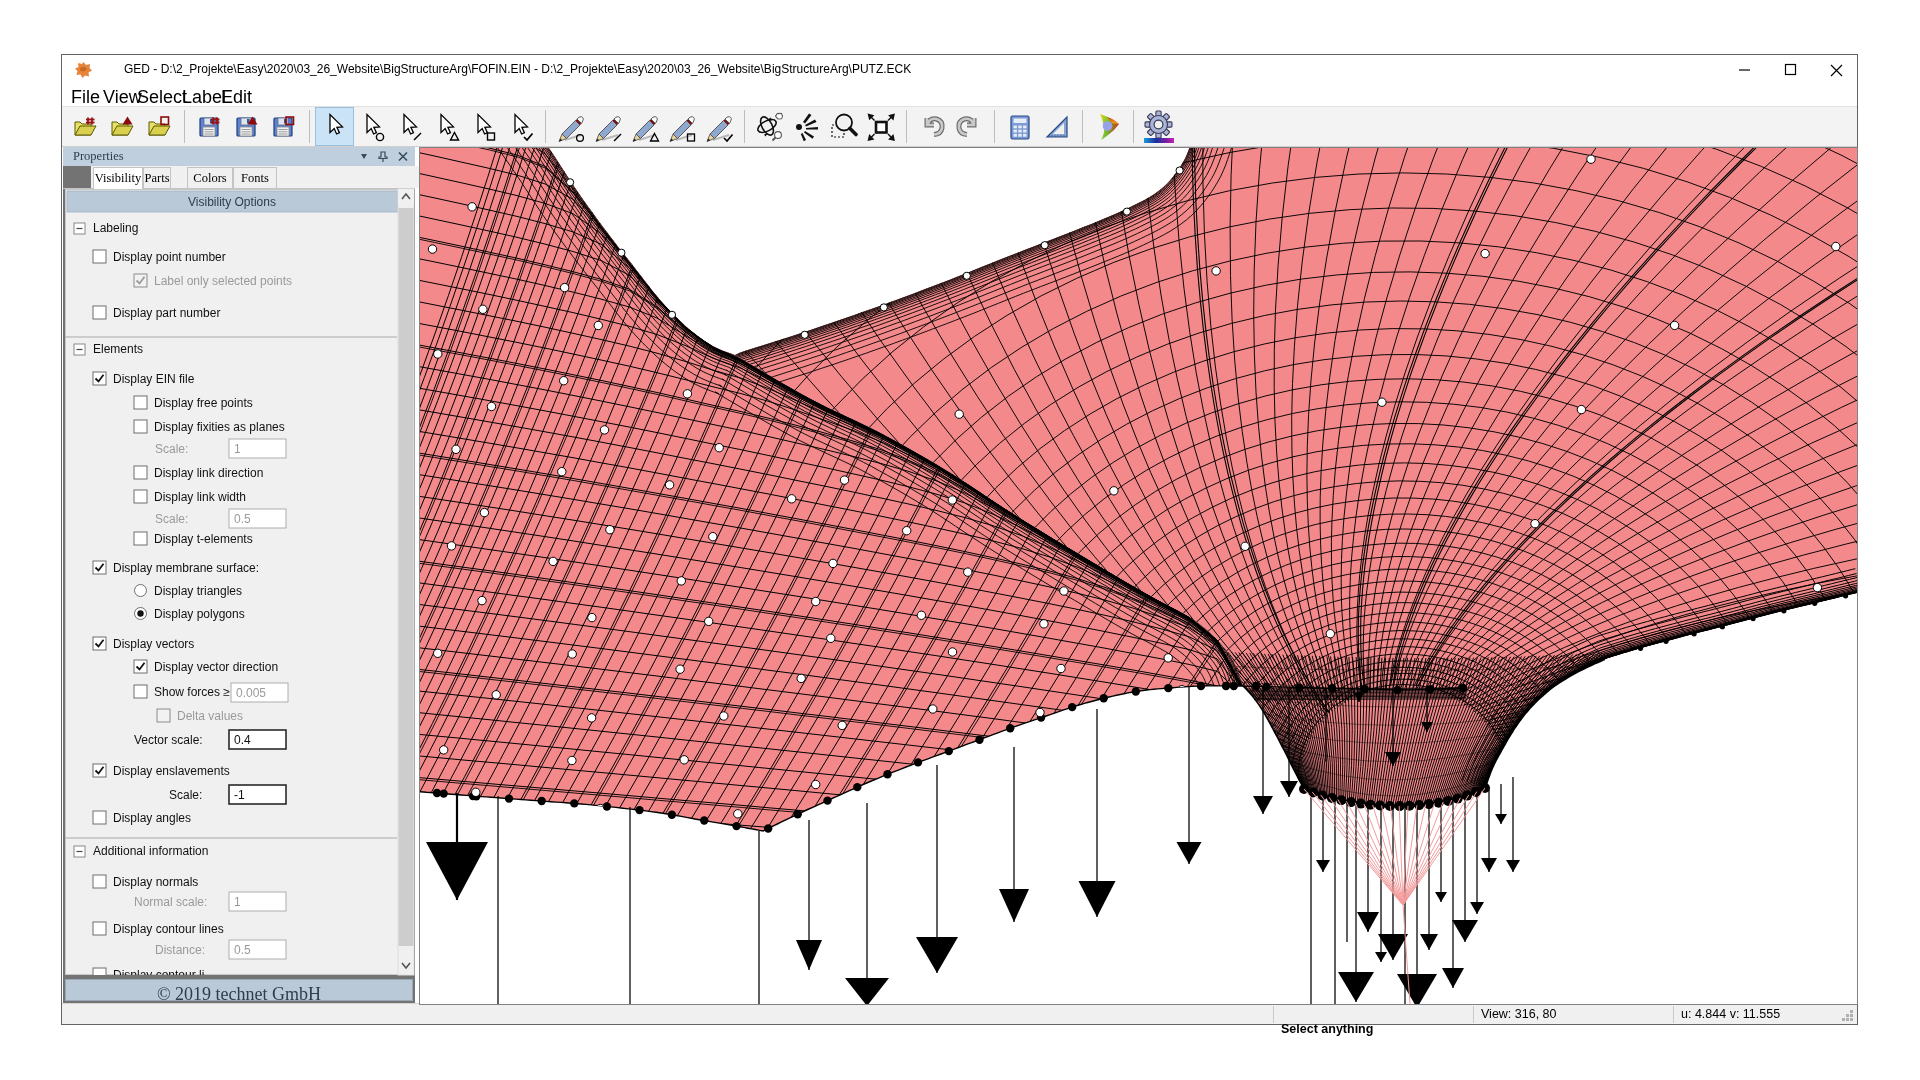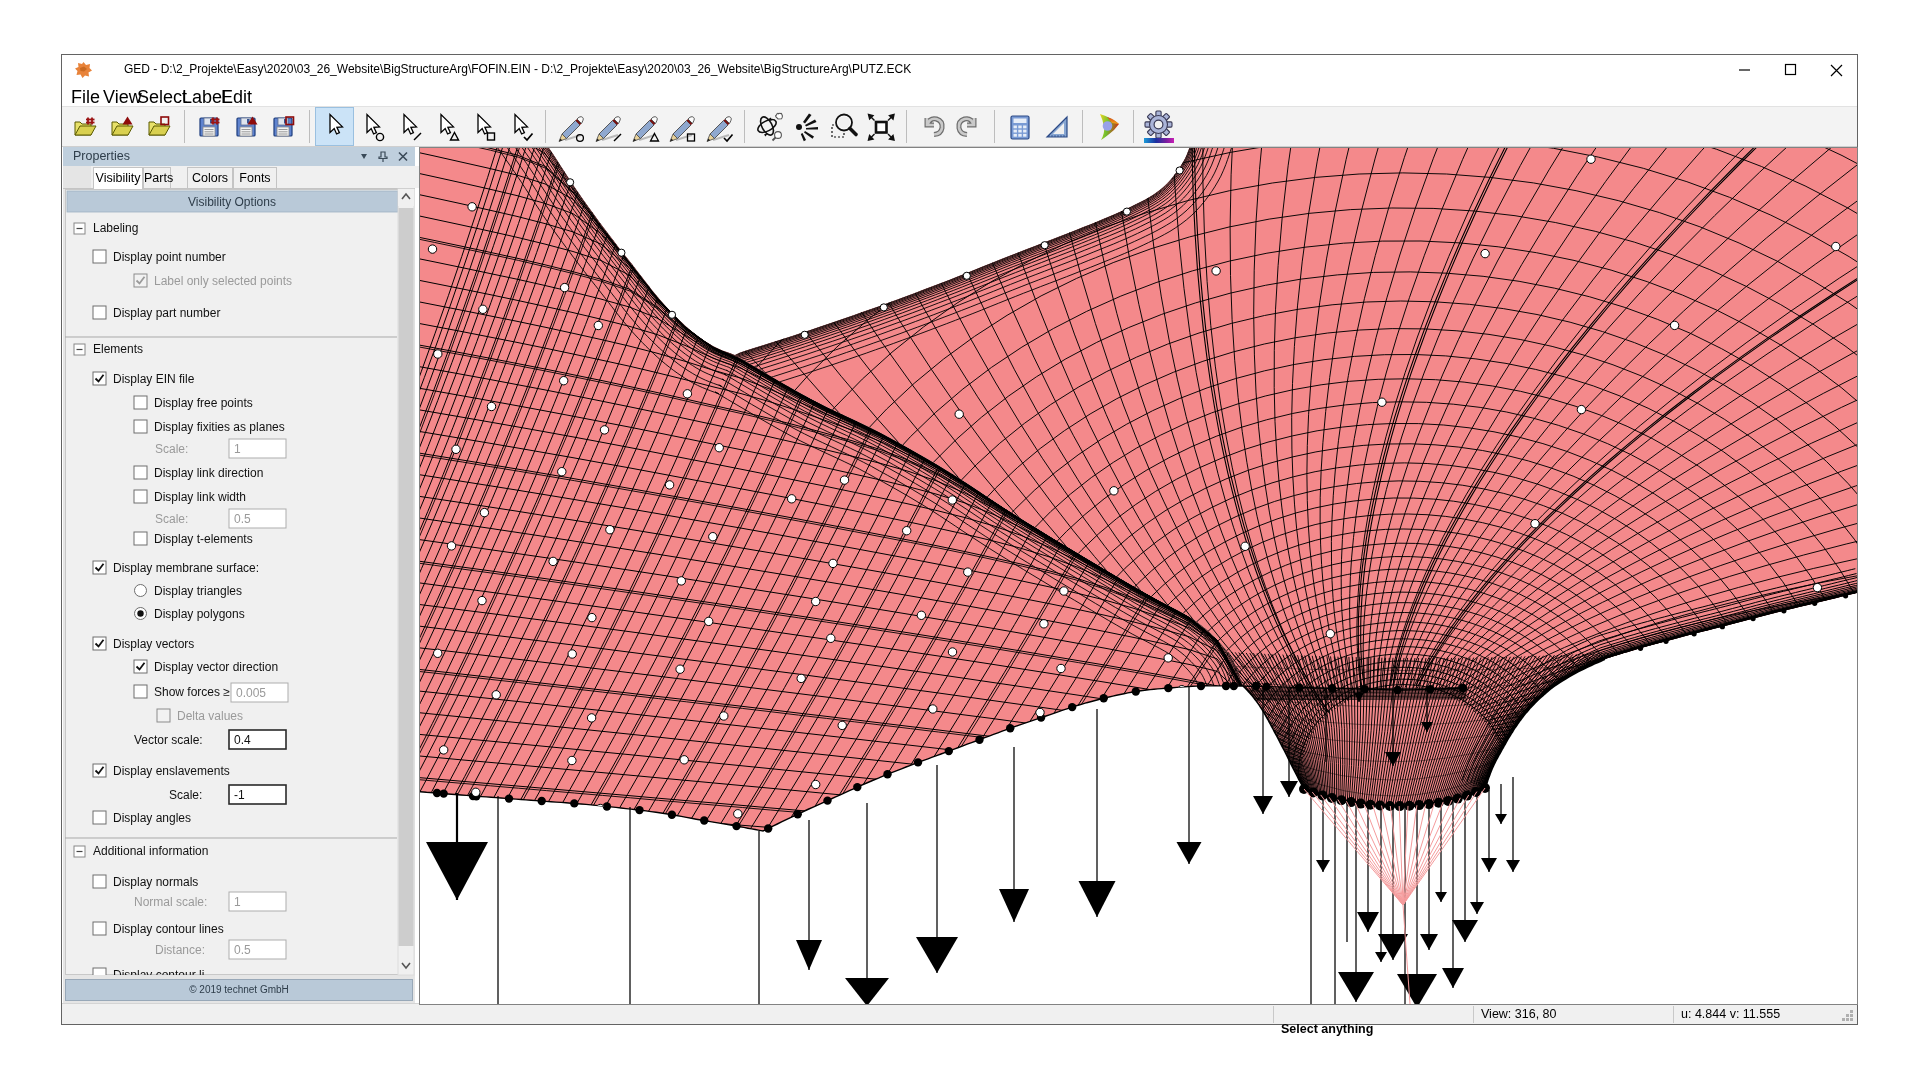--- a/index.html
+++ b/index.html
@@ -8,28 +8,28 @@
 #titlebar { position:absolute; left:0; top:0; width:100%; height:29px; background:#fff; }
 #title-ic { position:absolute; left:13px; top:7px; }
 #title-tx { position:absolute; left:34px; top:7px; font-size:12px; color:#000; white-space:pre;margin-left:28px; }
 .wbtn { position:absolute; top:0; width:45px; height:29px; }
 #menubar { position:absolute; left:0; top:29px; width:100%; height:22px; background:#fff; font-size:18px; }
 #menubar span { position:absolute; top:3px; }
 #toolbar { position:absolute; left:0; top:51px; width:100%; height:41px; background:#f3f3f3; border-top:1px solid #e2e2e2; border-bottom:1px solid #cfcfcf; display:flex; align-items:center; padding-left:4px; }
 .tbtn { width:37px; height:37px; display:flex; align-items:center; justify-content:center; flex:0 0 auto; }
 .tbtn.sel { background:#cbe3f7; outline:1px solid #9ac0e0; }
 .tsep { width:1px; height:33px; background:#bdbdbd; margin:0 6.5px; flex:0 0 auto; }
-#panel { position:absolute; left:1px; top:92px; width:352px; height:857px; background:#e5e5e5; font-size:12.5px; }
+#panel { position:absolute; left:1px; top:92px; width:352px; height:857px; background:#737373; font-size:12.5px;font-family:Liberation Serif, serif; }
 #phead { position:absolute; left:0; top:0; width:100%; height:19px; background:#bfcfdd; color:#2e3d4a; font-size:12.5px; }
 #ptabs { position:absolute; left:0; top:19px; width:100%; height:22px; background:#f0f0f0;margin-left:28px; }
 .ptab { position:absolute; top:1px; height:21px; border:1px solid #c4c4c4; border-bottom:none; background:#f0f0f0; font-size:12.5px; text-align:center; padding-top:3px; }
 .ptab.on { background:#fff; height:22px; z-index:2; }
 #ptabline { position:absolute; left:0; top:41px; width:100%; height:1px; background:#c4c4c4; }
 #pbody { position:absolute; left:2px; top:42px; width:348px; height:786px; background:#f0f0f0; border:1px solid #c8c8c8; }
-#pfoot { position:absolute; left:2px; top:832px; width:348px; height:22px; background:#b9c9d8; border:1px solid #98a8b8; text-align:center; color:#2e3d4a; padding-top:4px; font-size:10px; }
+#pfoot { position:absolute; left:2px; top:832px; width:348px; height:22px; background:#b9c9d8; border:1px solid #98a8b8; text-align:center; color:#2e3d4a; padding-top:4px; font-size:18px; }
 #statusbar { position:absolute; left:0; top:948px; width:100%; height:21px; background:#f0f0f0; border-top:1px solid #d4d4d4; font-size:12.5px; }
 #statusbar .vs { position:absolute; top:2px; width:1px; height:17px; background:#c9c9c9; }
 #viewport { position:absolute; left:357px; top:92px; width:1439px; height:858px; background:#fff; border:1px solid #828282; }
 svg { display:block; }
 text { font-family:"Liberation Sans", sans-serif; font-size:12px; }
 </style>
 </head>
 <body>
 <div id="win">
   <div id="titlebar">

